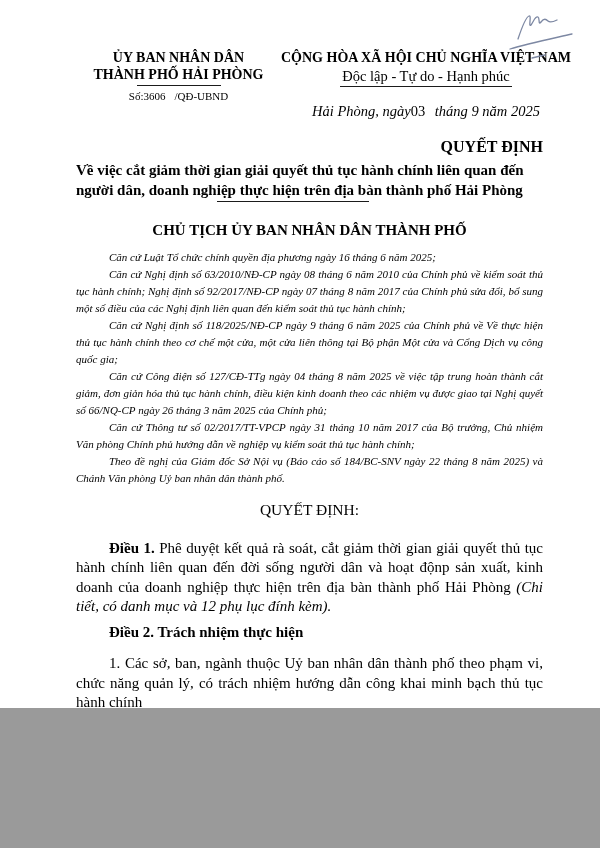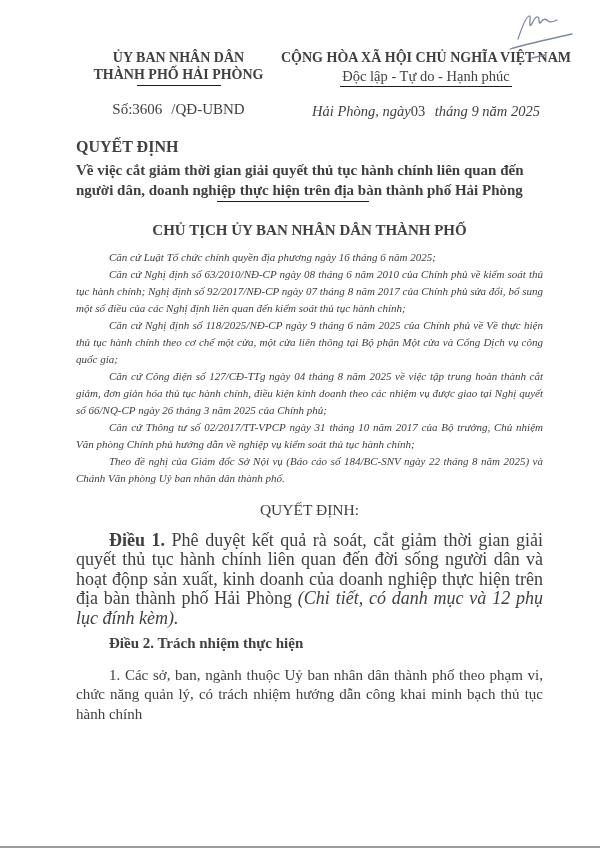--- a/index.html
+++ b/index.html
@@ -1,23 +1,23 @@
 <!DOCTYPE html>
 <html><head>
 <meta charset="utf-8">
 <style>
   * { margin: 0; padding: 0; box-sizing: border-box; }
   html, body { background: #9a9a9a; }
   body { display: flex; justify-content: center; }
   .page {
     position: relative;
     width: 600px;
-    height: 846px;
+    height: 708px;
     background: #ffffff;
-    color: #404040;
+    color: #000000;
     font-family: "Liberation Serif", "DejaVu Serif", serif;
     padding: 50px 57px 0 76px;
     overflow: hidden;
   }
 
   
   .letterhead { display: flex; }
   .lh-left  { width: 205px; text-align: center; flex: none; }
   .lh-right { flex: 1; text-align: center; }
   .org-line {
@@ -34,41 +34,41 @@
   .motto-line2 {
     display: inline-block;
     font-weight: normal;
     font-size: 14.5px;
     line-height: 17px;
     border-bottom: 1.2px solid #1b1b1b;
     padding: 0 2px 1px 2px;
     white-space: nowrap;
   }
   .doc-number {
-    margin-top: 15px;
-    font-size: 15px;
+    margin-top: 4px;
+    font-size: 11px;
     white-space: nowrap;
   }
   .doc-number .doc-suffix { margin-left: 9px; }
   .date-line {
     margin-top: 16px;
     font-size: 14.5px;
     font-style: italic;
     white-space: nowrap;
   }
   .date-line .date-day { font-style: normal; margin-top: 12px; }
   .date-line .date-rest { margin-left: 6px; }
 
   
   .sig-mark { position: absolute; top: 6px; right: 14px; }
 
   
   .decision-heading {
     margin-top: 17px;
-    text-align: left;
+    text-align: right;
     font-weight: bold;
     font-size: 16px;
     line-height: 20px;
   }
   .decision-subject {
     margin-top: 3px;
     text-align: left;
     font-weight: bold;
     font-size: 15px;
     line-height: 20px;
@@ -97,22 +97,22 @@
     text-indent: 33px;
   }
   .decree-heading {
     margin-top: 13px;
     text-align: center;
     font-weight: normal;
     font-size: 15.5px;
     line-height: 19px;
   }
   .article {
-    margin-top: 12px;
-    font-size: 18px;
+    margin-top: 20px;
+    font-size: 15px;
     line-height: 19.5px;
     text-align: justify;
     text-indent: 33px;
   }
   .article .art-label { font-weight: bold; }
   .article .art-note { font-style: italic; }
   .article-heading {
     margin-top: 6px;
     font-size: 15px;
     line-height: 19.5px;

